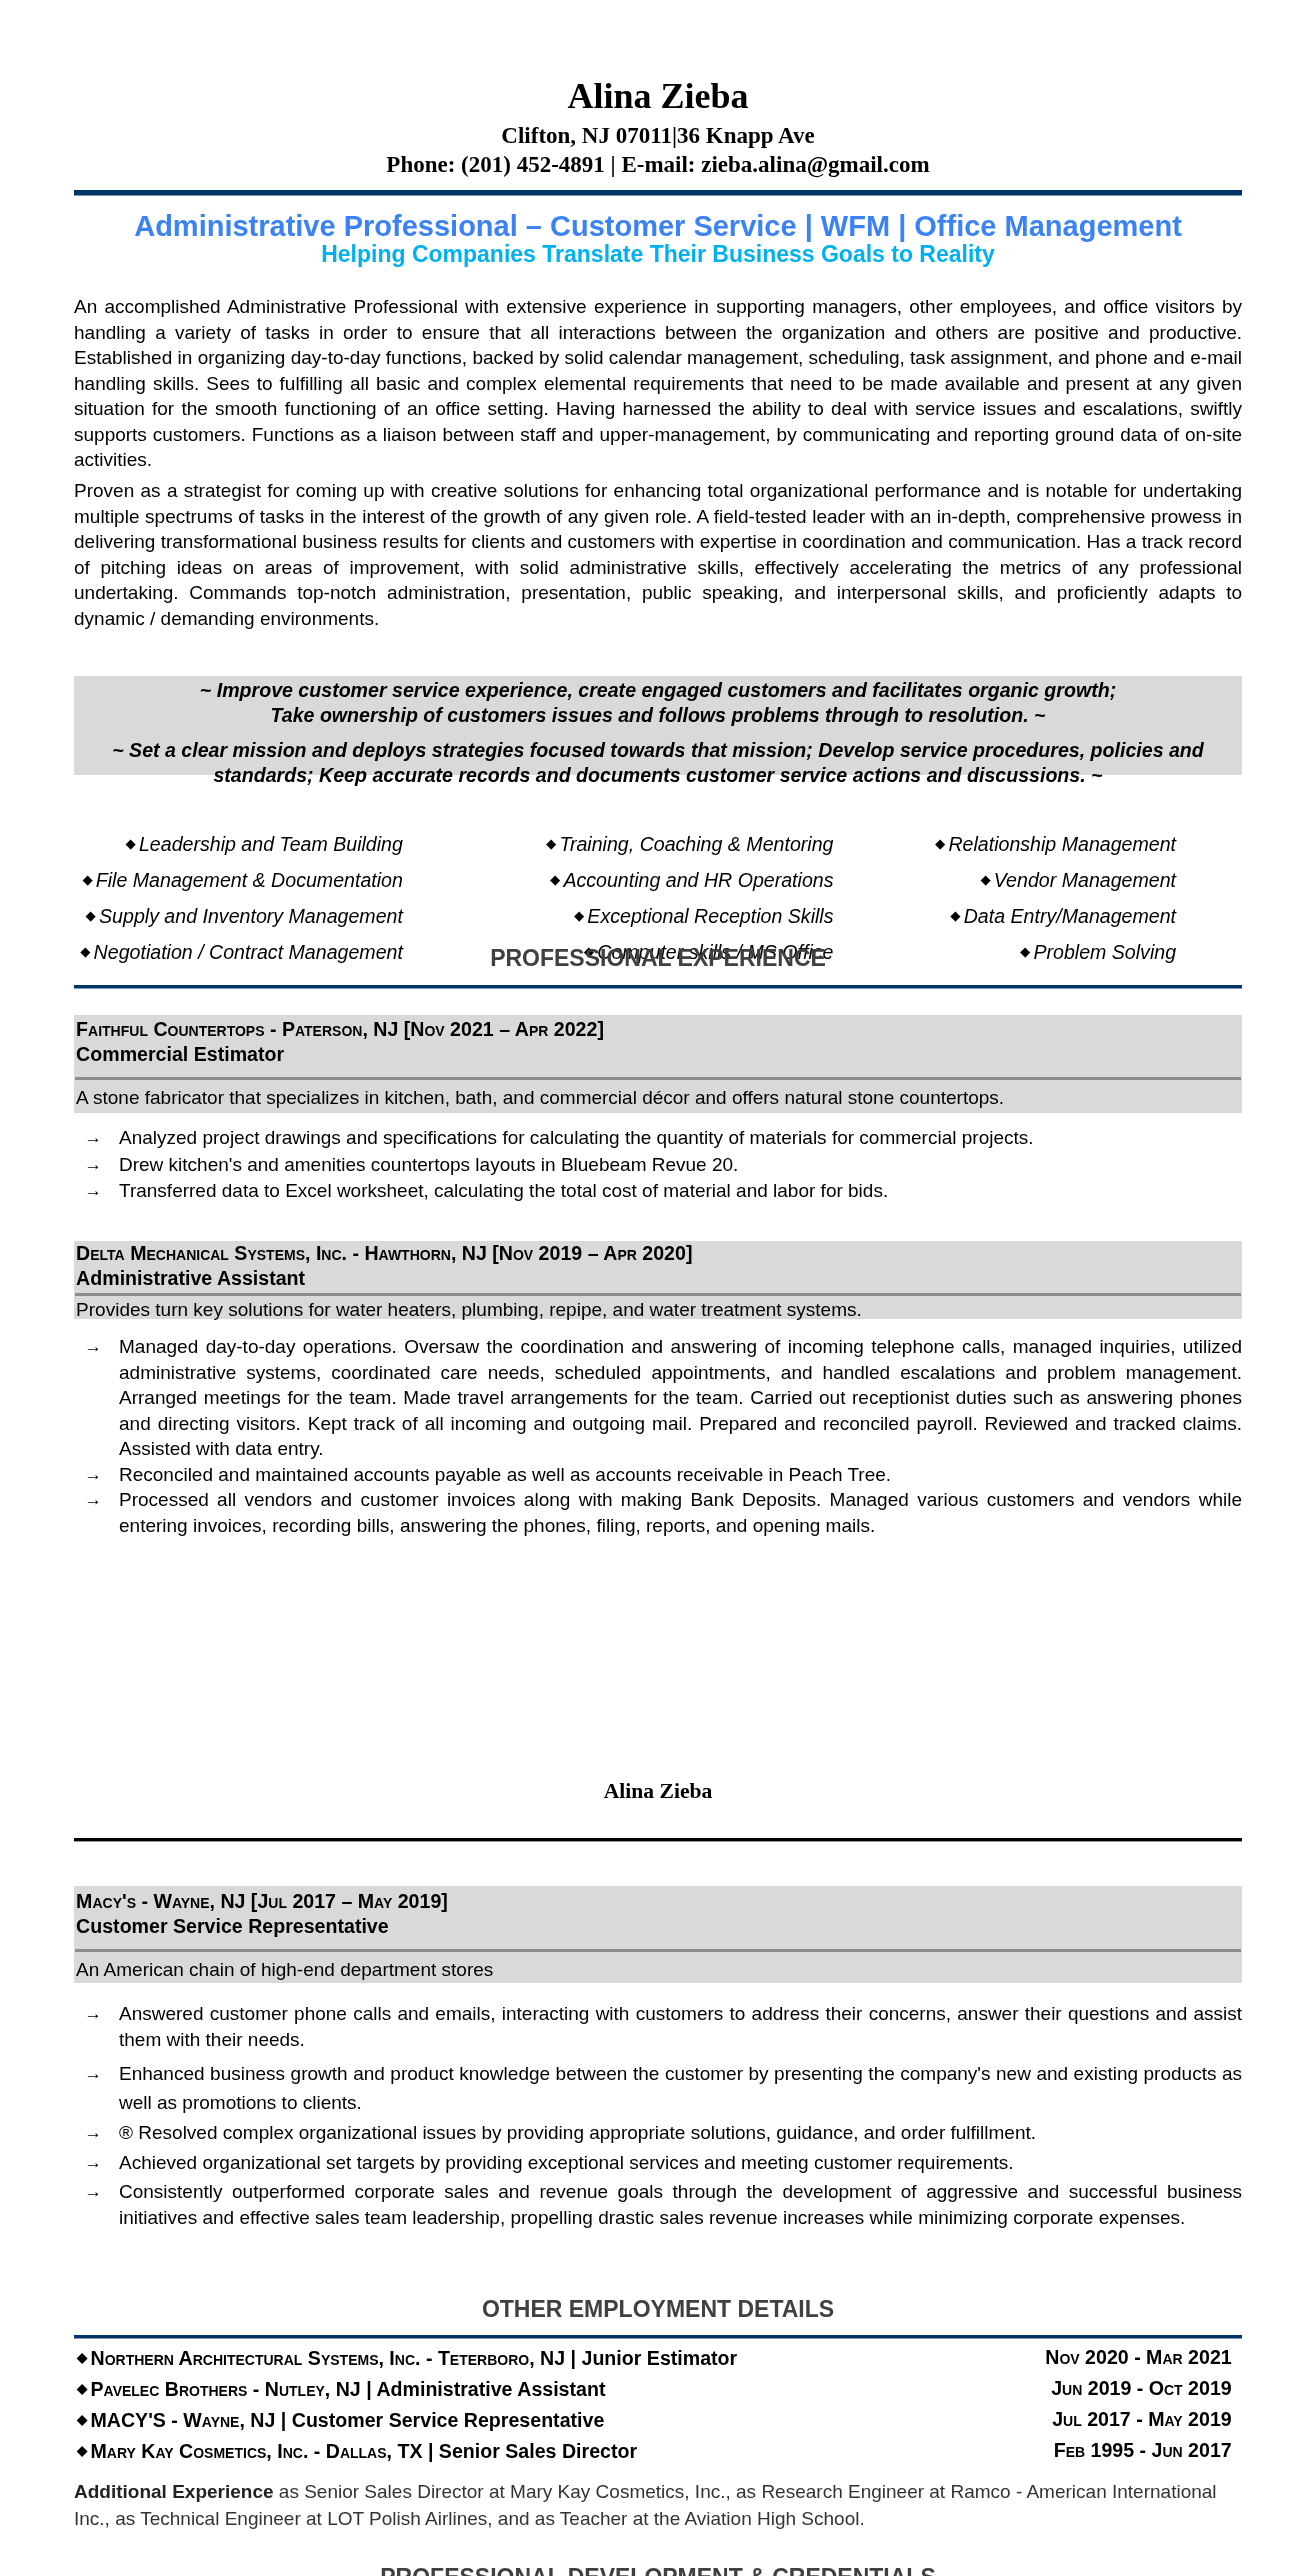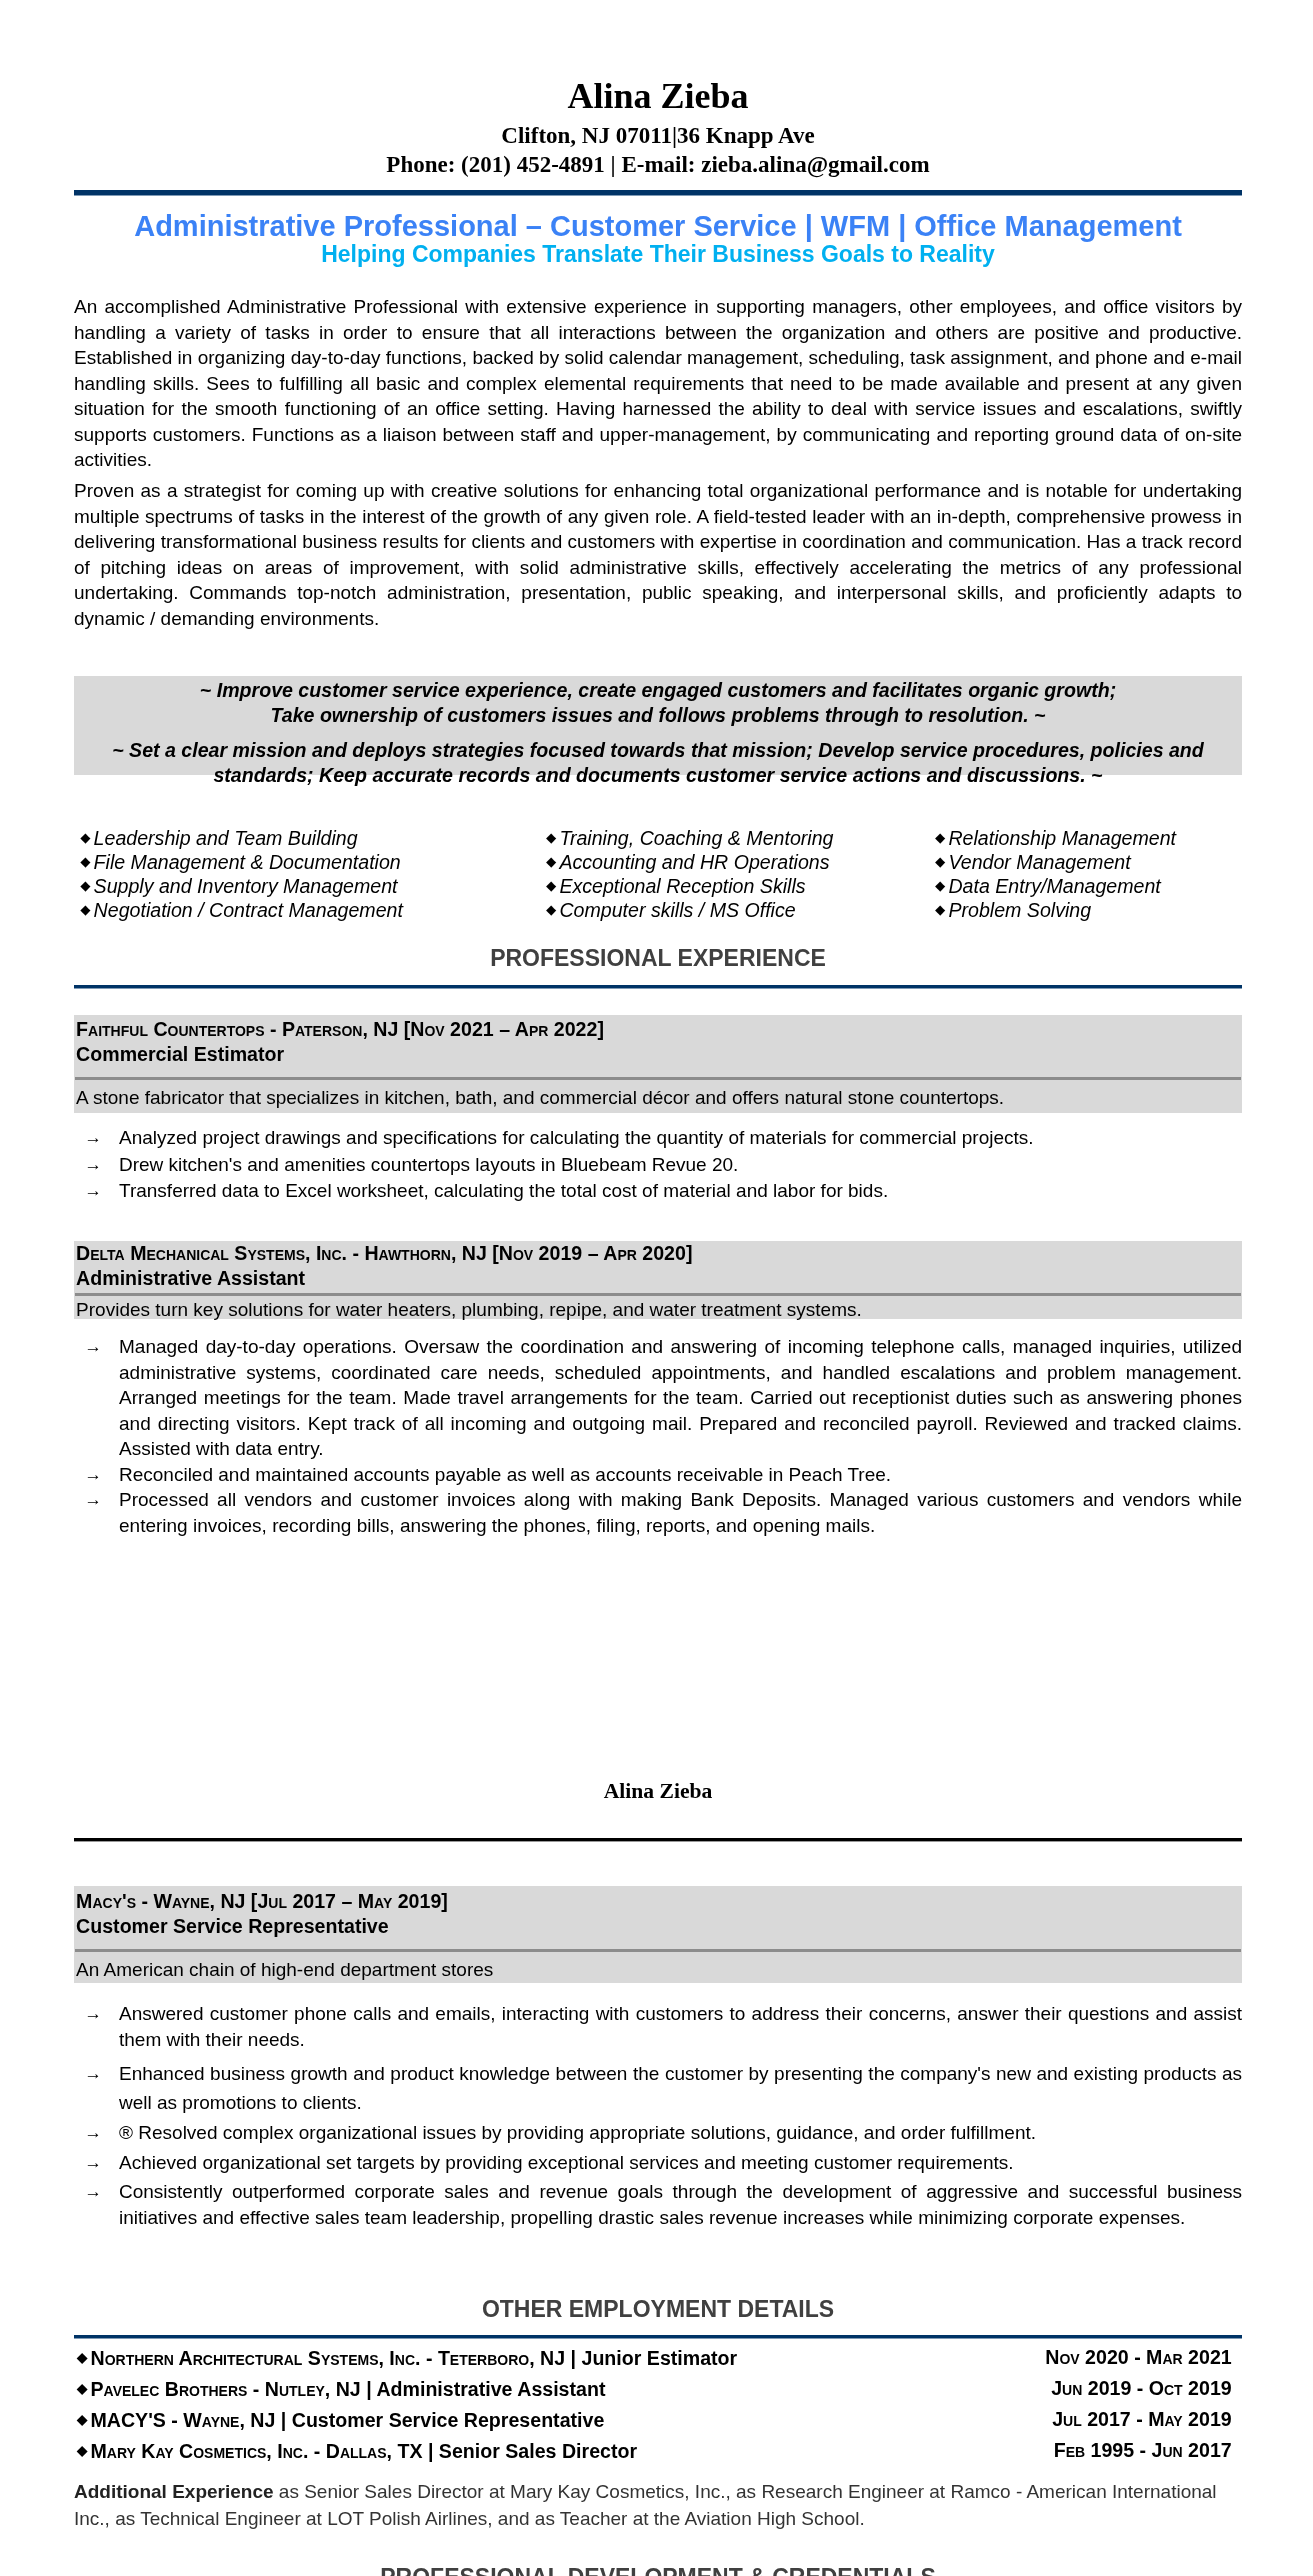--- a/index.html
+++ b/index.html
@@ -16,21 +16,21 @@
   .contact { top: 151px; font-size: 23px; font-weight: bold; line-height: 27px; }
   .rule-navy { height: 4.6px; background: #003366; border-bottom: 0.5px solid #7f9ab5; }
   .headline { top: 212px; font-size: 29px; font-weight: bold; color: #3b82f6; line-height: 28px; }
   .tagline { top: 240px; font-size: 23px; font-weight: bold; color: #00b0f0; line-height: 28px; }
 
   .para { font-size: 19px; line-height: 25.5px; text-align: justify; text-align-last: left; }
 
   .graybox { background: #d9d9d9; }
   .mission { font-size: 19.6px; font-style: italic; font-weight: bold; line-height: 25px; text-align: center; }
 
-  .skills { font-size: 19.6px; font-style: italic; line-height: 24px; }
+  .skills { font-size: 19.6px; font-style: italic; line-height: 36px; text-align: right; }
   .skill-col { position: absolute; top: 0; }
   .skill-item { white-space: nowrap; }
   .dia { font-style: normal; font-size: 13.4px; vertical-align: 3.1px; margin-right: 3.1px; }
 
   .section-title { font-size: 23px; font-weight: bold; color: #404040; text-align: center; line-height: 28px; }
 
   .job-box { background: #d9d9d9; }
   .job-head { font-size: 19.6px; font-weight: bold; line-height: 25px; font-variant: small-caps; padding-left: 2.1px; }
   .job-title { font-size: 19.6px; font-weight: bold; line-height: 25px; padding-left: 2.1px; }
   .job-divider { height: 3.1px; background: #8c8c8c; margin: 0 1px; }

